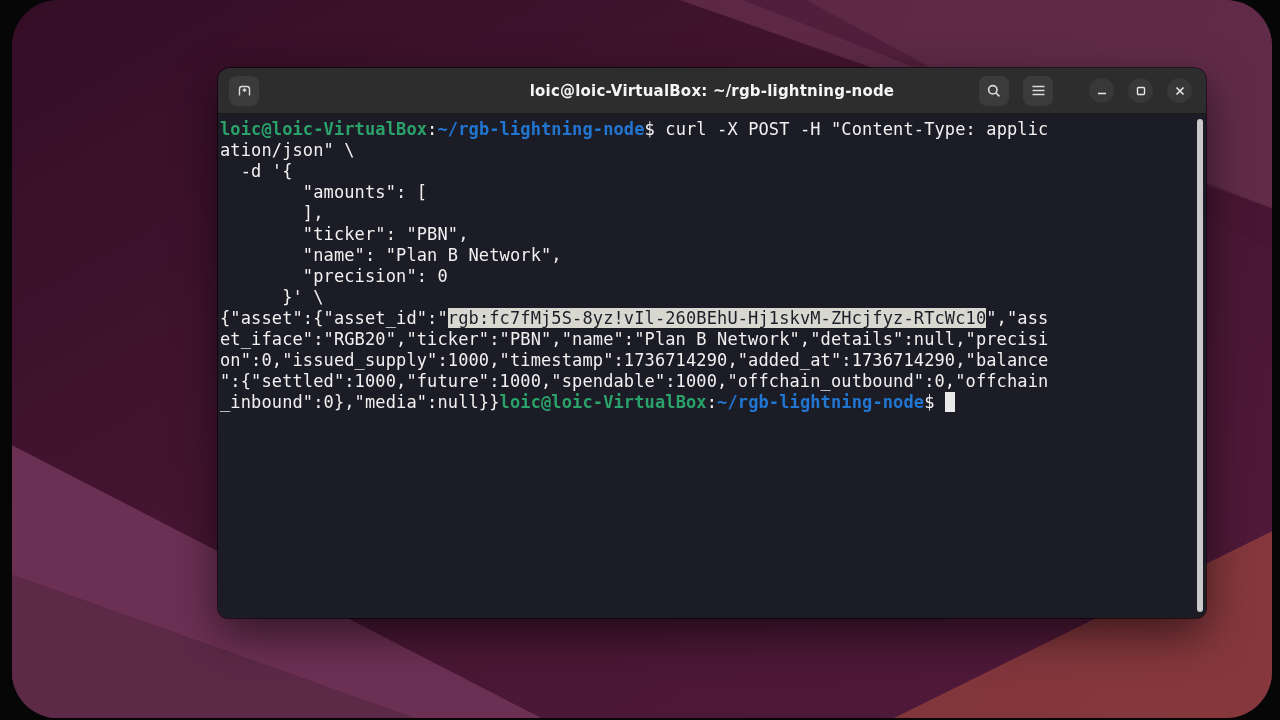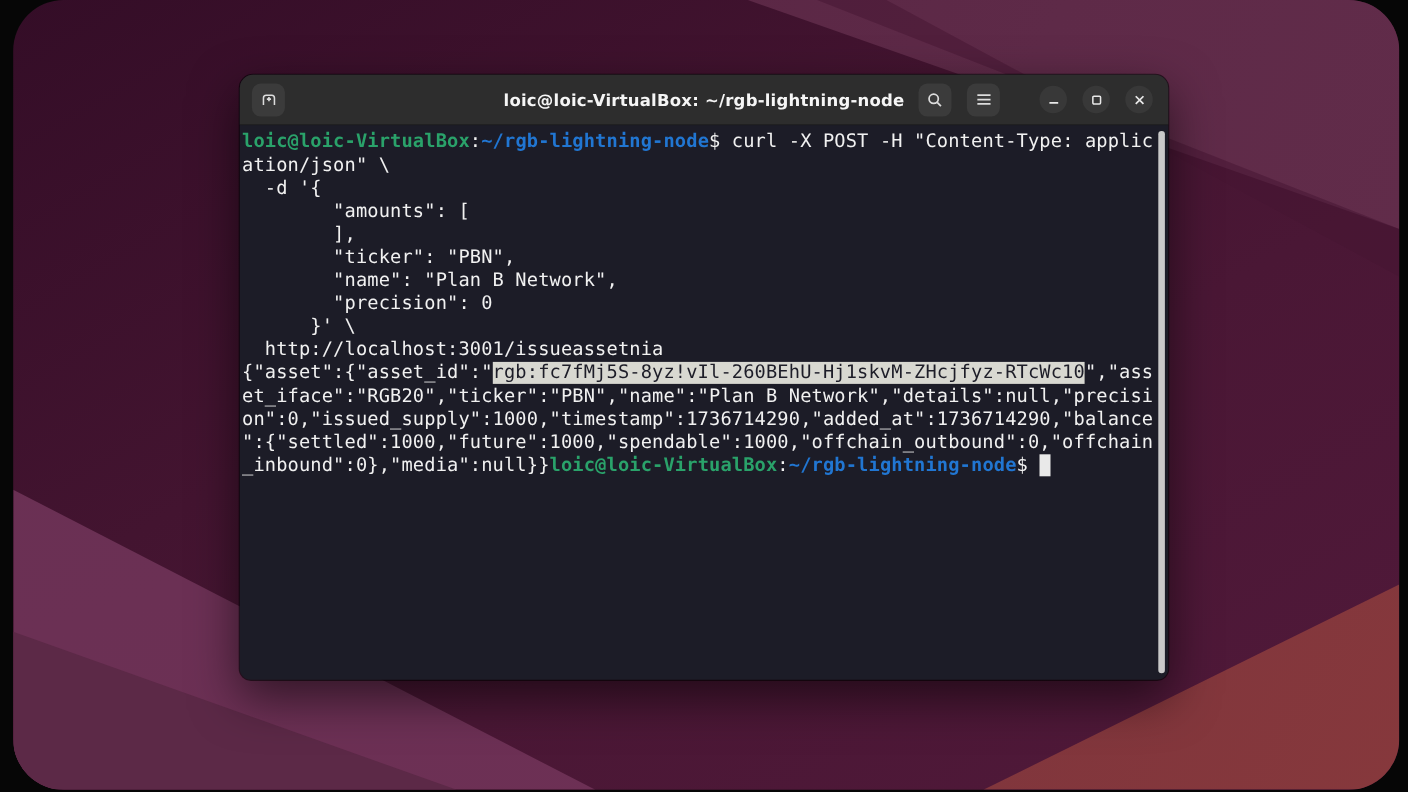--- a/index.html
+++ b/index.html
@@ -38,21 +38,21 @@
     clip-path:polygon(0 62%,42% 100%,0 100%);
     background:linear-gradient(160deg,#683053 0%,#6e3055 100%);
   }
   .wp-bottomleft-dim{
     clip-path:polygon(0 80%,32% 100%,0 100%);
     background:#5c2947;
   }
 
   
   .terminal{
-    position:absolute;left:218px;top:68px;width:844px;height:550px;
+    position:absolute;left:218px;top:68px;width:988px;height:550px;
     border-radius:12px 12px 10px 10px;
     background:var(--term-bg);
     box-shadow:0 16px 44px rgba(0,0,0,.55),0 0 0 1px rgba(0,0,0,.55);
   }
   .titlebar{
     position:relative;height:46px;background:var(--titlebar);
     border-radius:12px 12px 0 0;border-bottom:1px solid #1a1a1a;
     display:flex;align-items:center;
   }
   .title{
@@ -165,21 +165,20 @@
     <div class="term-screen">
         <div class="term-line"><span class="seg-user">loic@loic-VirtualBox</span><span class="seg-plain">:</span><span class="seg-path">~/rgb-lightning-node</span><span class="seg-plain">$ curl -X POST -H "Content-Type: applic</span></div>
         <div class="term-line"><span class="seg-plain">ation/json" \</span></div>
         <div class="term-line"><span class="seg-plain">  -d '{</span></div>
         <div class="term-line"><span class="seg-plain">        "amounts": [</span></div>
         <div class="term-line"><span class="seg-plain">        ],</span></div>
         <div class="term-line"><span class="seg-plain">        "ticker": "PBN",</span></div>
         <div class="term-line"><span class="seg-plain">        "name": "Plan B Network",</span></div>
         <div class="term-line"><span class="seg-plain">        "precision": 0</span></div>
         <div class="term-line"><span class="seg-plain">      }' \</span></div>
-        <div class="term-line"><span class="seg-plain">  http://localhost:3001/issueassetnia</span></div>
         <div class="term-line"><span class="seg-plain">{"asset":{"asset_id":"</span><span class="seg-selection">rgb:fc7fMj5S-8yz!vIl-260BEhU-Hj1skvM-ZHcjfyz-RTcWc10</span><span class="seg-plain">","ass</span></div>
         <div class="term-line"><span class="seg-plain">et_iface":"RGB20","ticker":"PBN","name":"Plan B Network","details":null,"precisi</span></div>
         <div class="term-line"><span class="seg-plain">on":0,"issued_supply":1000,"timestamp":1736714290,"added_at":1736714290,"balance</span></div>
         <div class="term-line"><span class="seg-plain">":{"settled":1000,"future":1000,"spendable":1000,"offchain_outbound":0,"offchain</span></div>
         <div class="term-line"><span class="seg-plain">_inbound":0},"media":null}}</span><span class="seg-user">loic@loic-VirtualBox</span><span class="seg-plain">:</span><span class="seg-path">~/rgb-lightning-node</span><span class="seg-plain">$ </span><span class="cursor"> </span></div>
       </div>
   </div>
 
   <div class="scrollbar"></div>
 </div>

